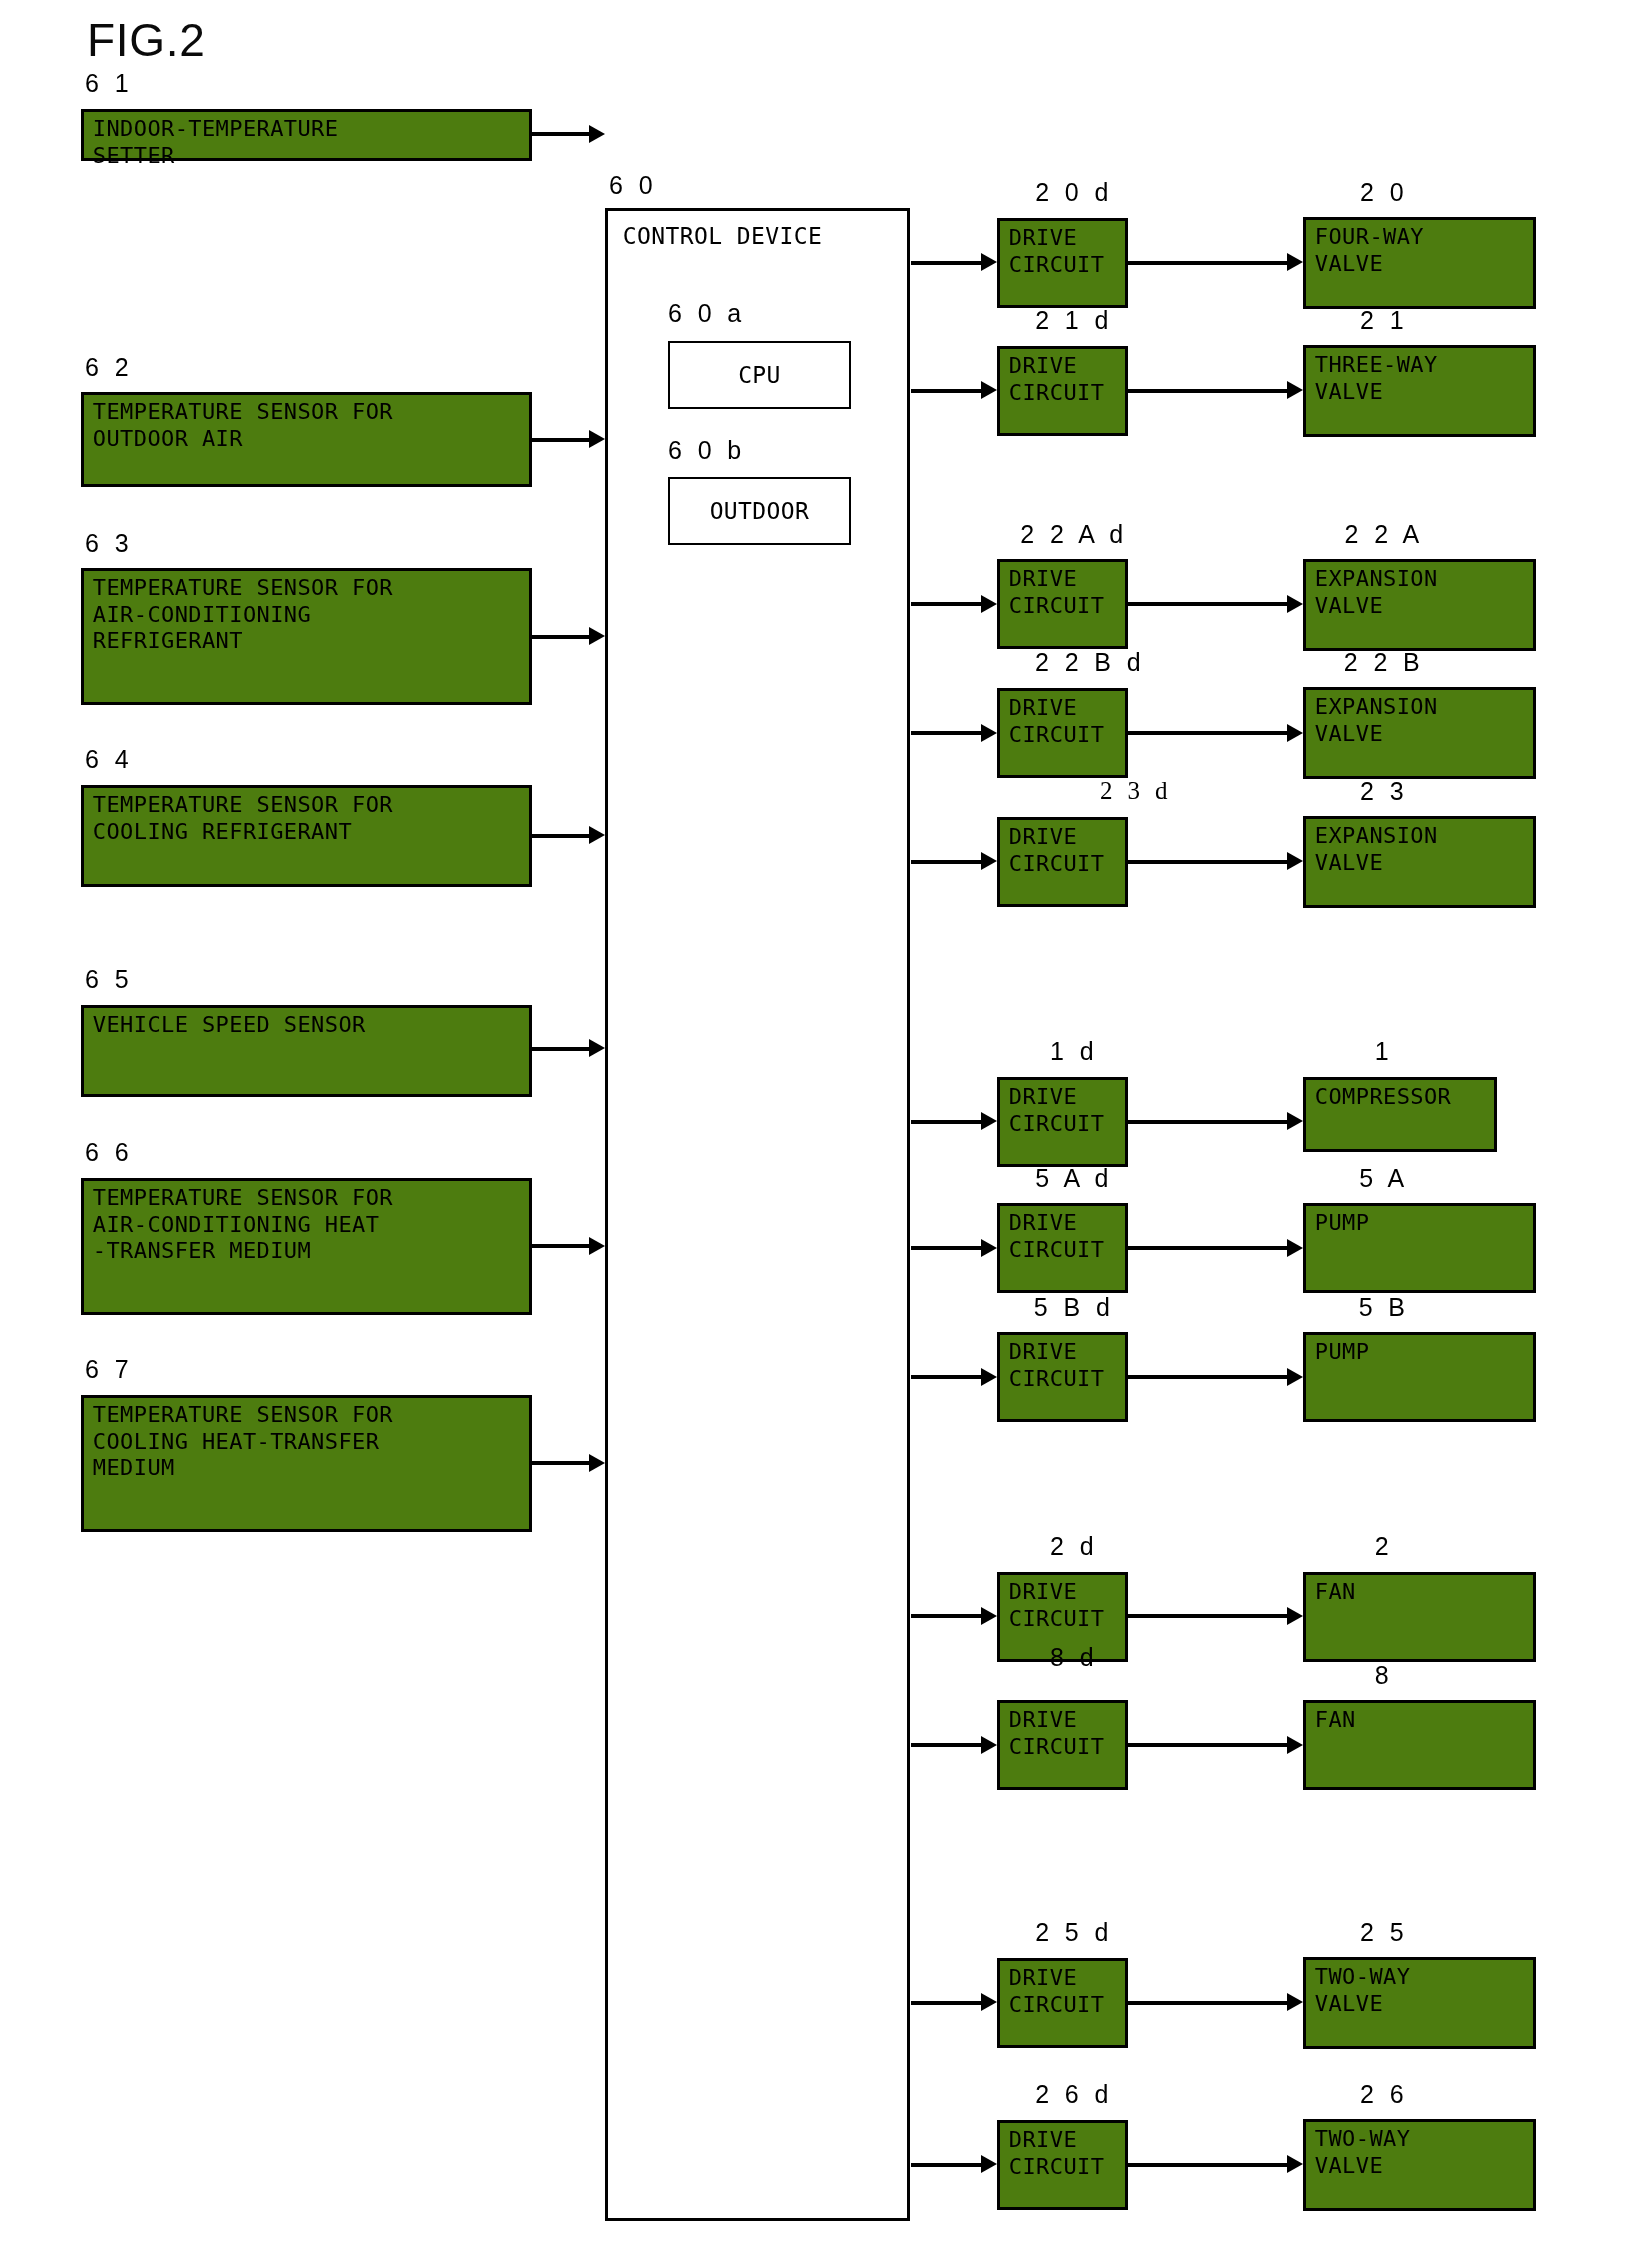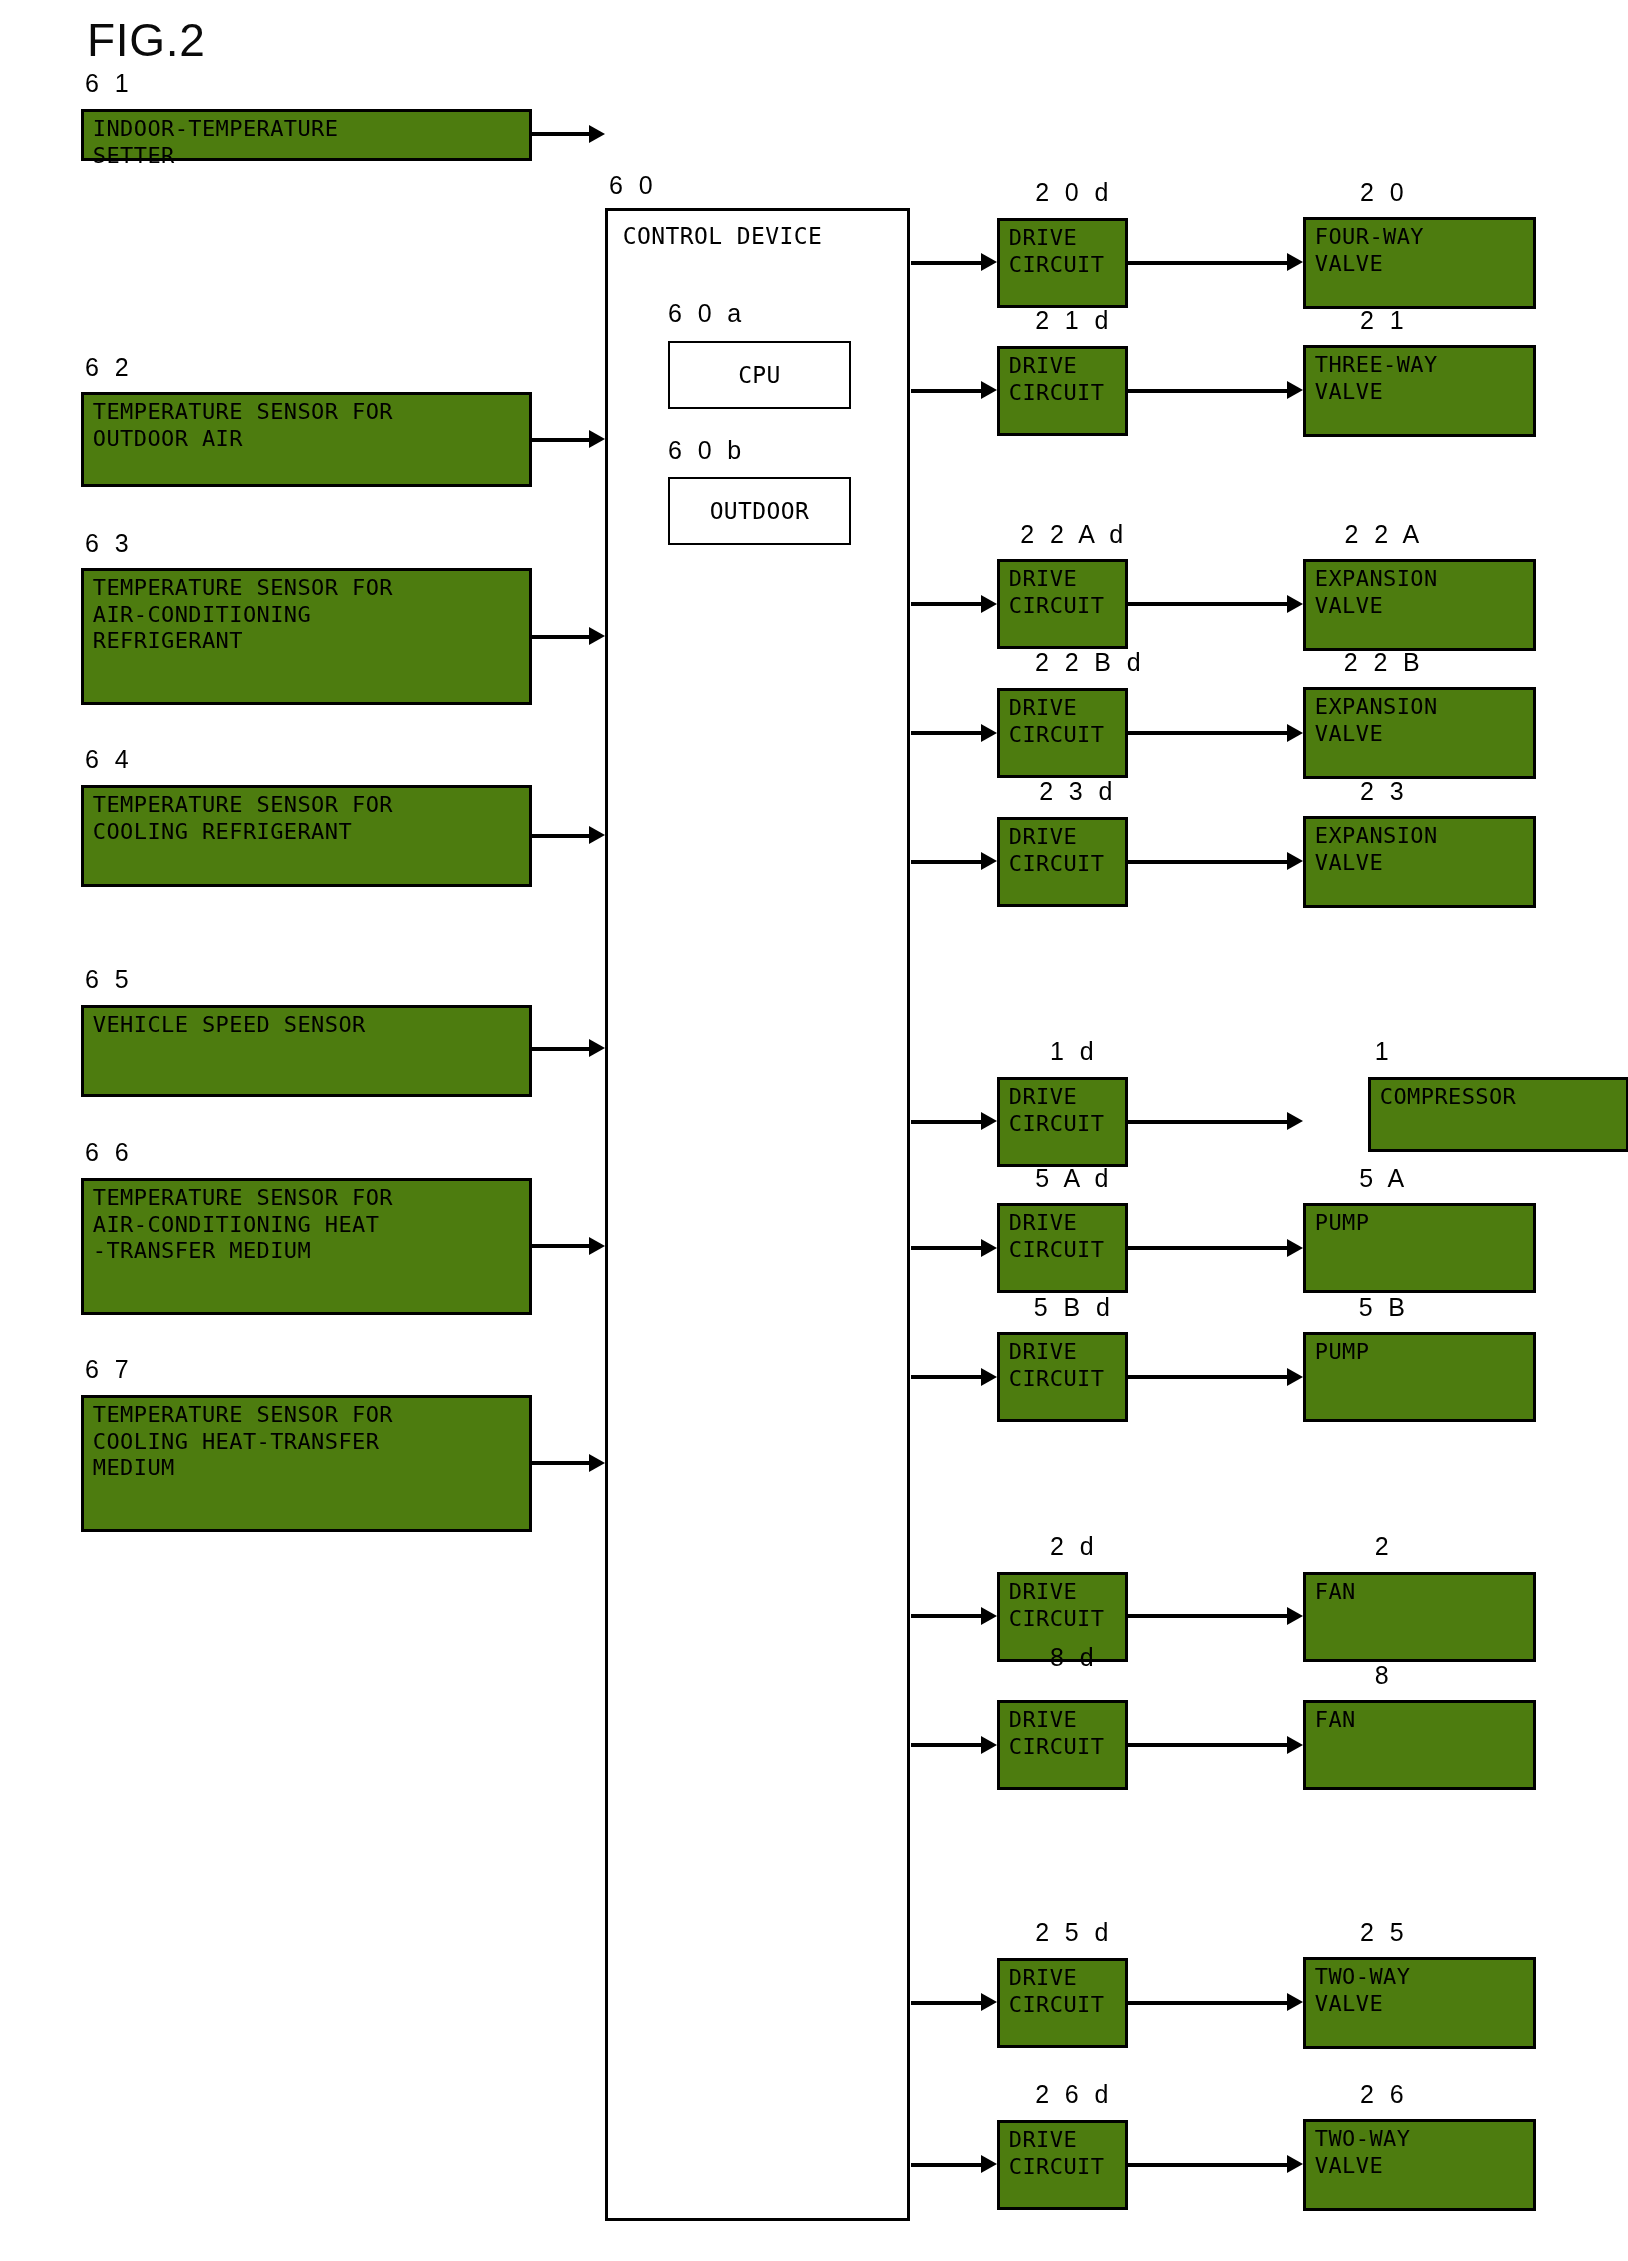--- a/index.html
+++ b/index.html
@@ -156,21 +156,21 @@
     </div>
     <div class="ln" style="left: 1128px; top: 731px; width: 161px;"></div>
     <div class="arw" style="left: 1287px; top: 724px;"></div>
     <div class="ref" style="left: 1384px; top: 648px; width: auto; transform: translateX(-50%);">2 2 B</div>
     <div class="bx " style="left: 1303px; top: 687px; width: 233px; height: 92px;">
       <div class="tx">EXPANSION
 VALVE</div>
     </div>
     <div class="ln" style="left: 911px; top: 860px; width: 74px;"></div>
     <div class="arw" style="left: 981px; top: 852px;"></div>
-    <div class="ref" style="left: 1078px; top: 777px; width: auto; transform: translateX(-50%);">2 3 d</div>
+    <div class="ref" style="left: 1136px; top: 777px; width: auto; transform: translateX(-50%); font-family: Liberation Serif, serif;">2 3 d</div>
     <div class="bx " style="left: 997px; top: 817px; width: 131px; height: 90px;">
       <div class="tx">DRIVE
 CIRCUIT</div>
     </div>
     <div class="ln" style="left: 1128px; top: 860px; width: 161px;"></div>
     <div class="arw" style="left: 1287px; top: 852px;"></div>
     <div class="ref" style="left: 1384px; top: 777px; width: auto; transform: translateX(-50%);">2 3</div>
     <div class="bx " style="left: 1303px; top: 816px; width: 233px; height: 92px;">
       <div class="tx">EXPANSION
 VALVE</div>
@@ -178,21 +178,21 @@
     <div class="ln" style="left: 911px; top: 1120px; width: 74px;"></div>
     <div class="arw" style="left: 981px; top: 1112px;"></div>
     <div class="ref" style="left: 1074px; top: 1037px; width: auto; transform: translateX(-50%); text-align: right;">1 d</div>
     <div class="bx " style="left: 997px; top: 1077px; width: 131px; height: 90px;">
       <div class="tx">DRIVE
 CIRCUIT</div>
     </div>
     <div class="ln" style="left: 1128px; top: 1120px; width: 161px;"></div>
     <div class="arw" style="left: 1287px; top: 1112px;"></div>
     <div class="ref" style="left: 1384px; top: 1037px; width: auto; transform: translateX(-50%);">1</div>
-    <div class="bx " style="left: 1368px; top: 1077px; width: 261px; height: 75px;">
+    <div class="bx " style="left: 1303px; top: 1077px; width: 194px; height: 75px;">
       <div class="tx">COMPRESSOR</div>
     </div>
     <div class="ln" style="left: 911px; top: 1246px; width: 74px;"></div>
     <div class="arw" style="left: 981px; top: 1239px;"></div>
     <div class="ref" style="left: 1074px; top: 1164px; width: auto; transform: translateX(-50%);">5 A d</div>
     <div class="bx " style="left: 997px; top: 1203px; width: 131px; height: 90px;">
       <div class="tx">DRIVE
 CIRCUIT</div>
     </div>
     <div class="ln" style="left: 1128px; top: 1246px; width: 161px;"></div>

